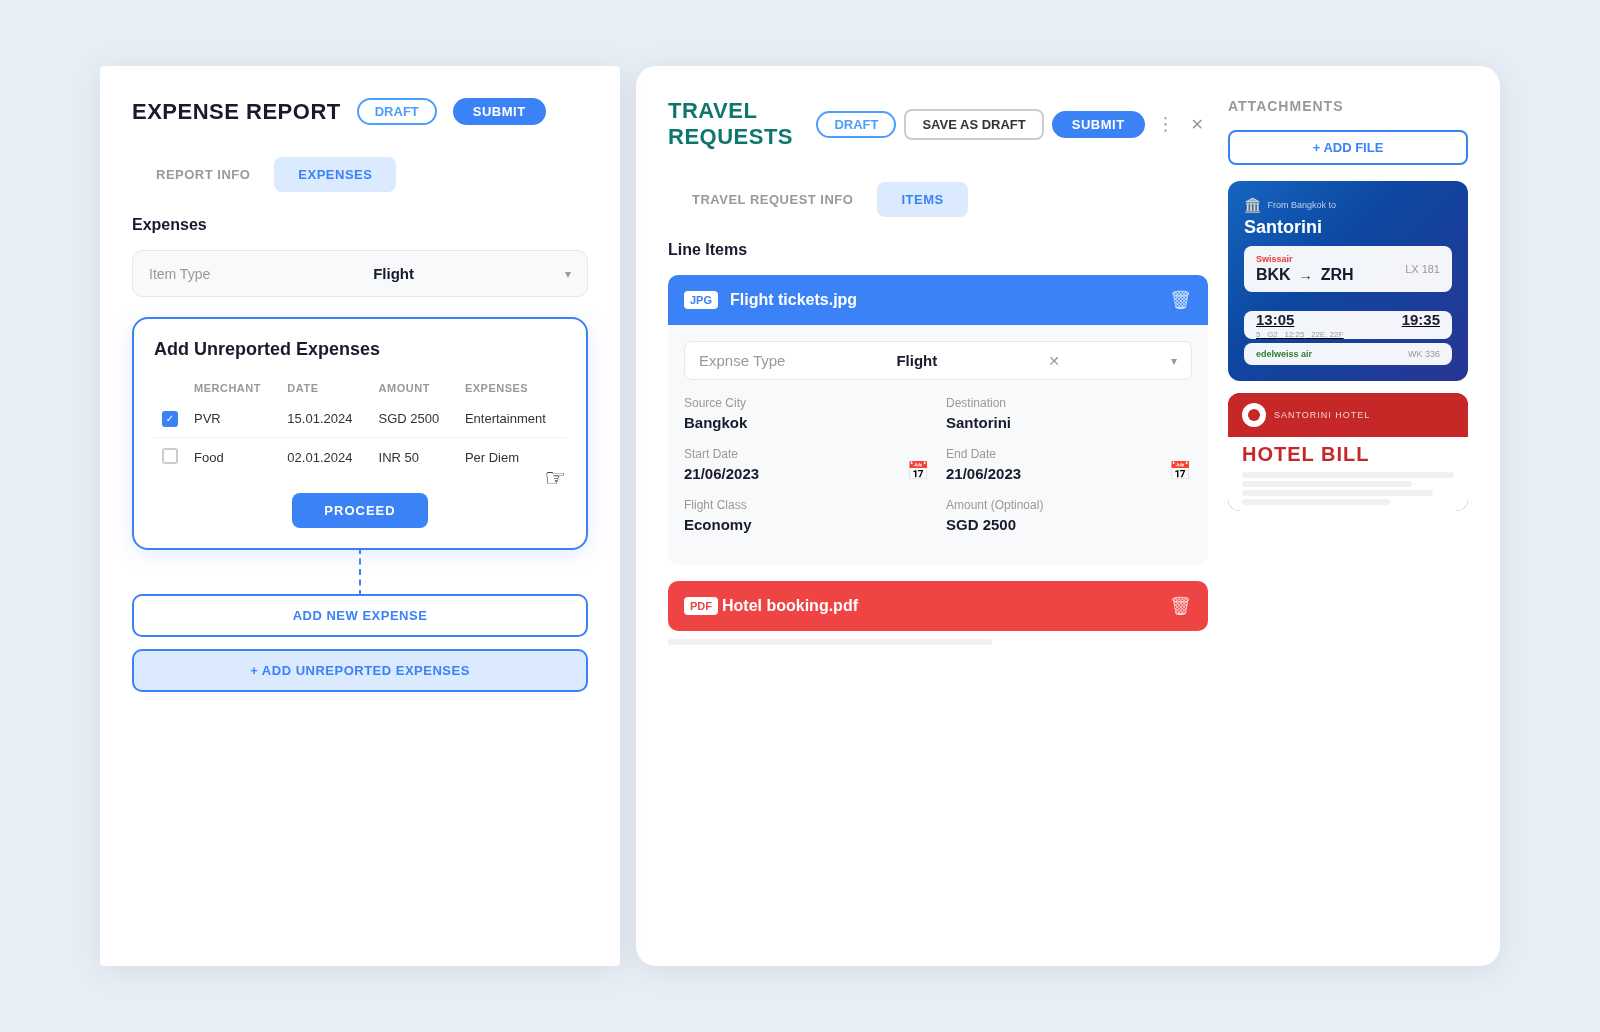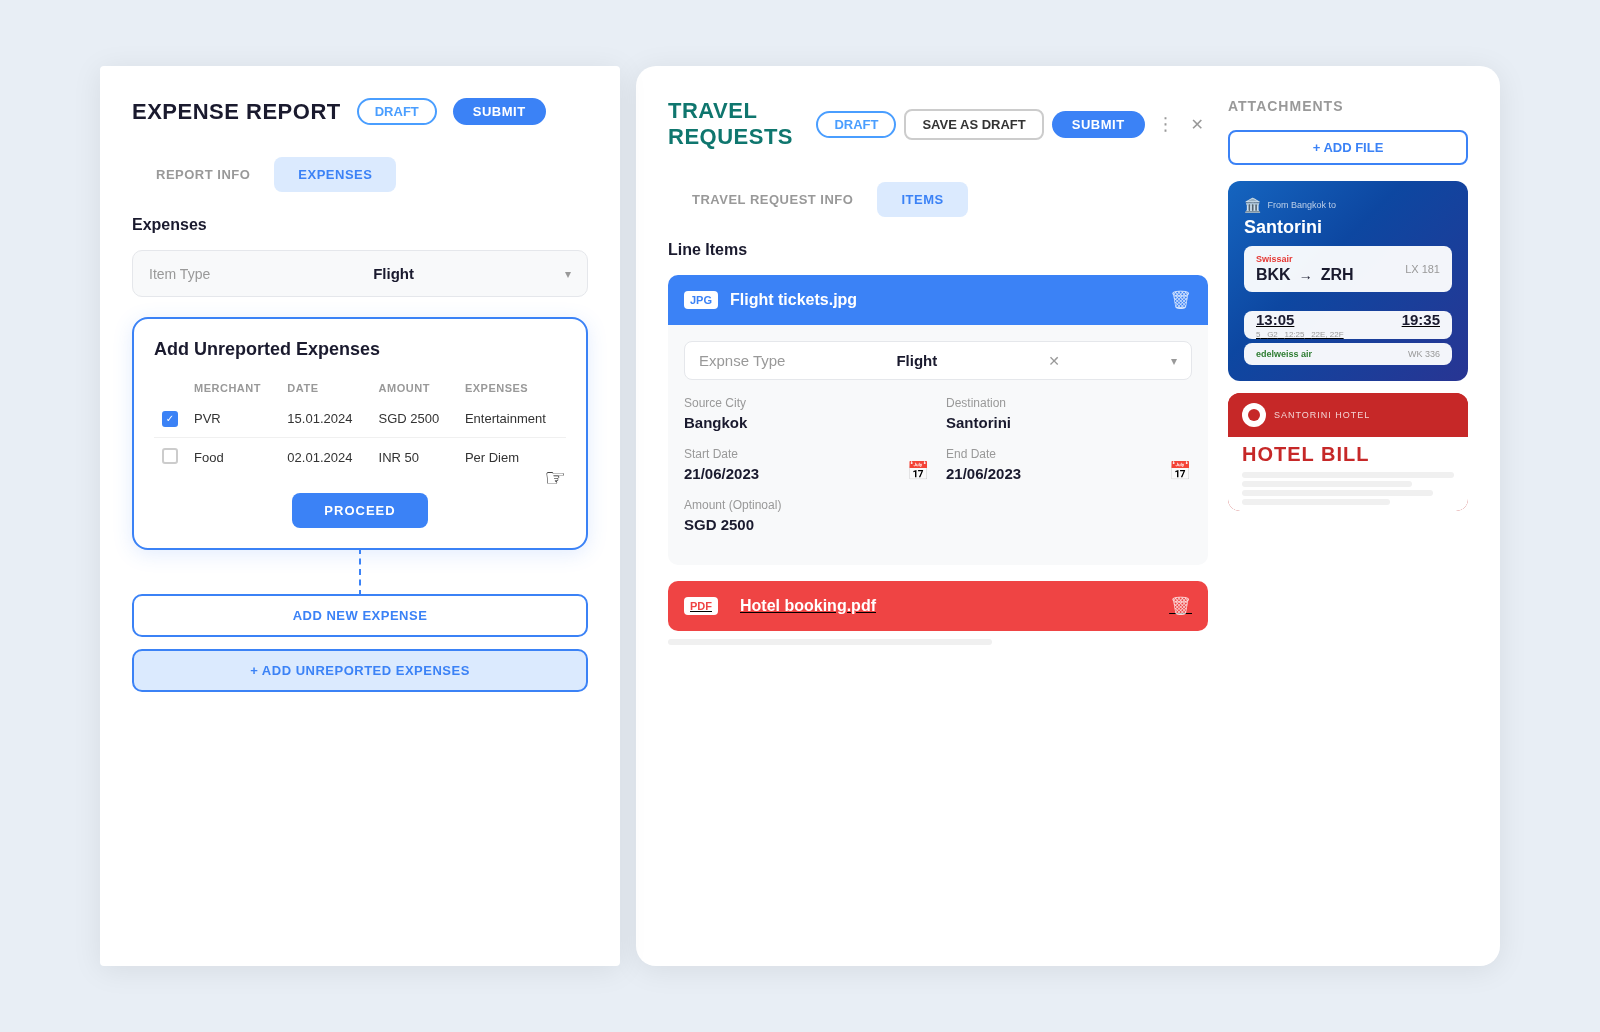--- a/index.html
+++ b/index.html
@@ -398,23 +398,22 @@
       font-size: 12px;
     }
 
     
     .file-header-red {
       background: #ef4444;
       border-radius: 10px;
       padding: 14px 16px;
       display: flex;
       align-items: center;
-      gap: 22px;
+      gap: 4px;
       margin-top: 4px;
-      text-decoration: underline;
     }
 
     .file-badge-red {
       background: #fff;
       color: #ef4444;
       font-size: 11px;
       font-weight: 800;
       padding: 3px 6px;
       border-radius: 4px;
     }
@@ -764,20 +763,24 @@
               <div>
                 <label>End Date</label>
                 <div class="field-value">21/06/2023</div>
               </div>
               <span class="calendar-icon">📅</span>
             </div>
           </div>
 
           <div class="flight-form-row">
             <div class="form-field">
+              <label>Flight Class</label>
+              <div class="field-value">Economy</div>
+            </div>
+            <div class="form-field">
               <label>Amount (Optinoal)</label>
               <div class="field-value">SGD 2500</div>
             </div>
           </div>
         </div>
       </div>
 
       <div class="file-header-red">
         <span class="file-badge-red">PDF</span>
         <span class="file-name">Hotel booking.pdf</span>

